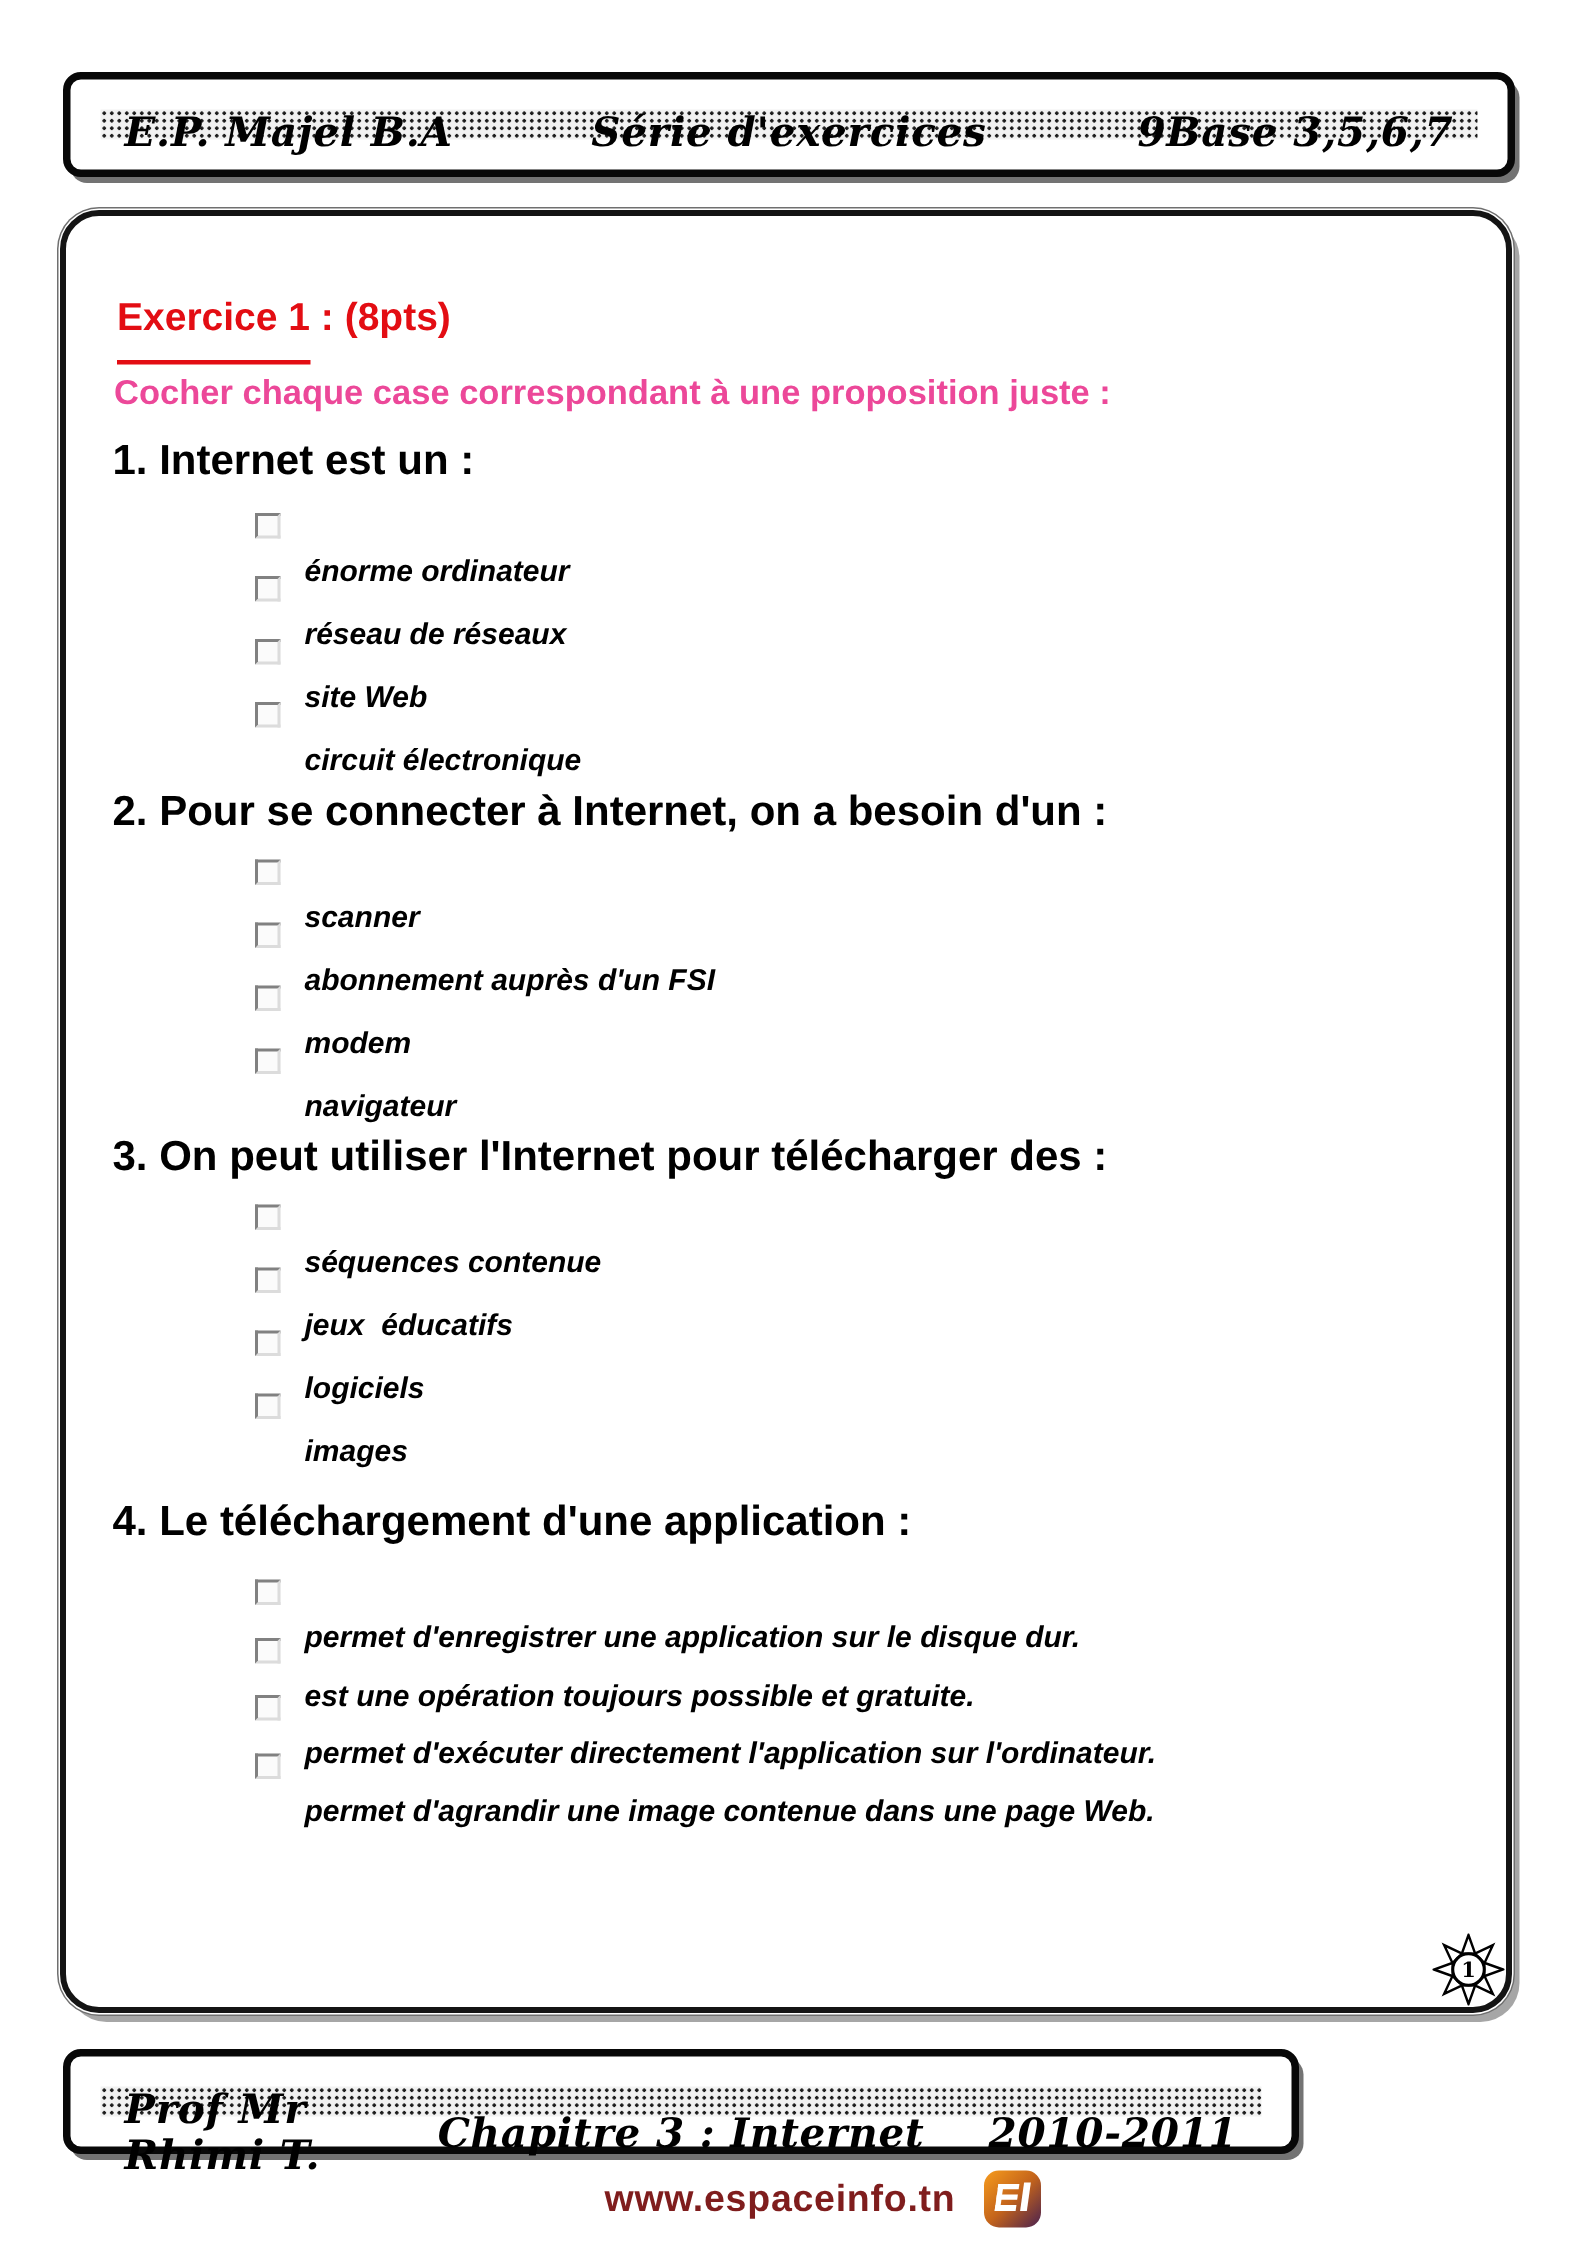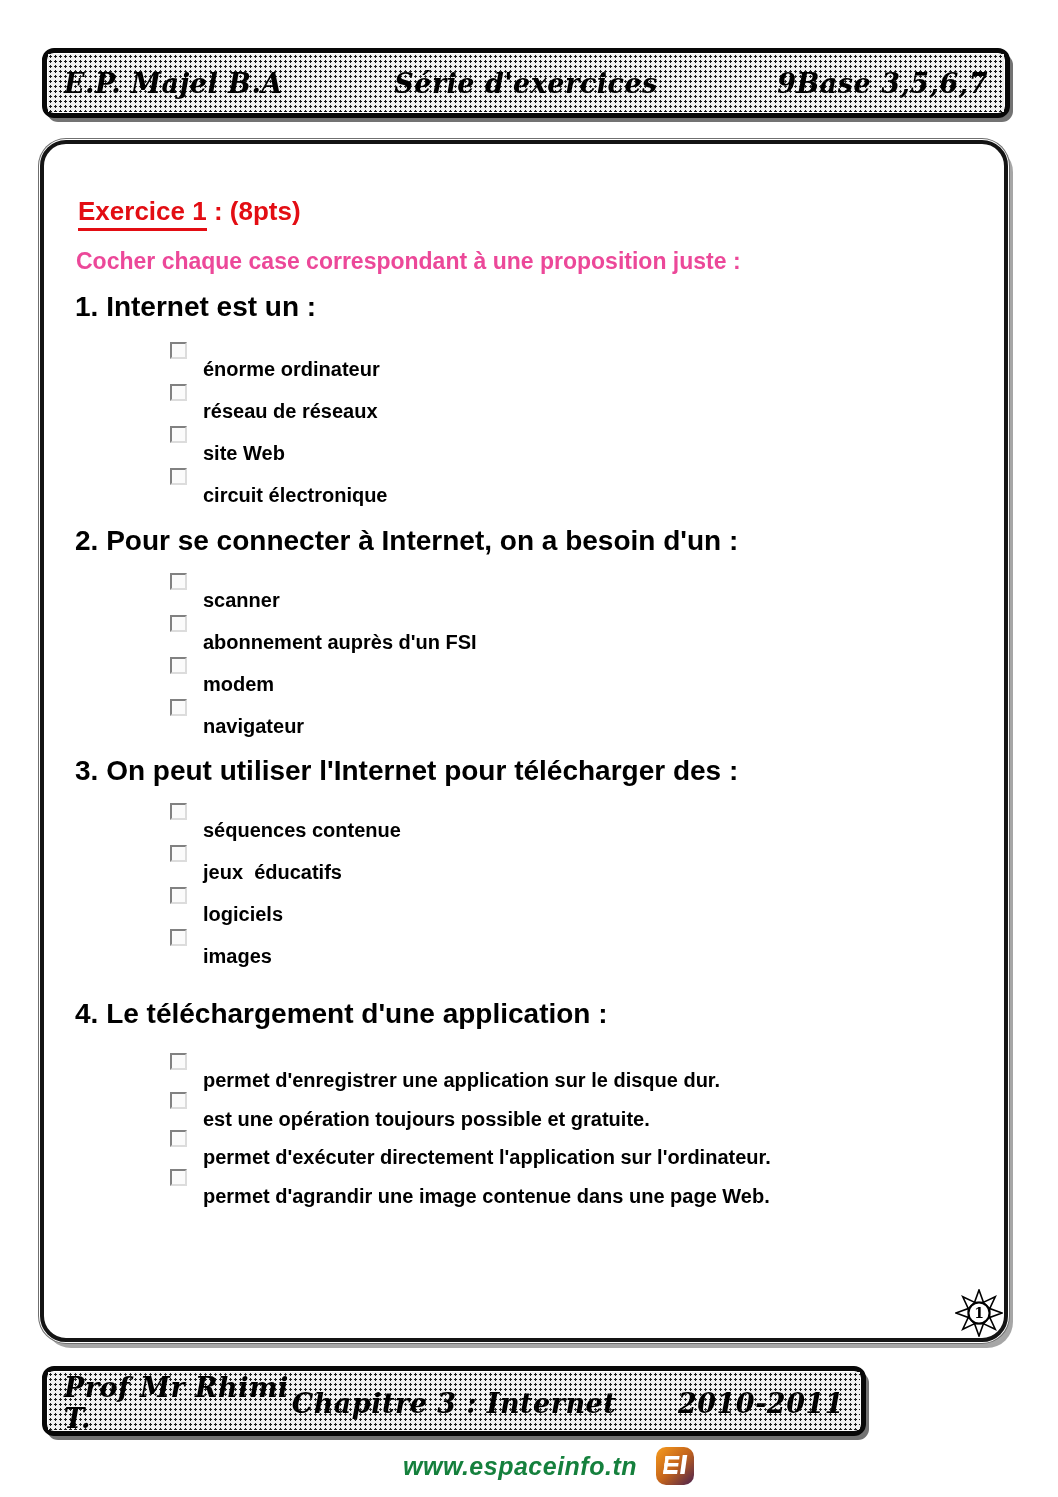--- a/index.html
+++ b/index.html
@@ -5,21 +5,21 @@
   html,body { margin:0; padding:0; background:#ffffff; }
   .page {
     position:relative; width:1058px; height:1497px; background:#ffffff;
     font-family:"Liberation Sans", sans-serif; color:#000; overflow:hidden;
   }
 
   
   .bar {
     position:absolute; box-sizing:border-box;
     border:5px solid #080808; border-radius:12px;
-    background:#ffffff; padding:1px;
+    background:#ffffff; padding:20px;
     box-shadow:4px 5px 0 -1px rgba(0,0,0,0.55);
   }
   .header-bar { left:42px; top:48px;  width:968px; height:70px; }
   .footer-bar { left:42px; top:1366px; width:824px; height:70px; }
   .bar-inner {
     height:100%; box-sizing:border-box;
     display:grid; grid-template-columns:1fr auto 1fr; align-items:center;
     padding:0 16px;
     background-color:#f1f1f1;
     background-image:radial-gradient(circle, #1c1c1c 1px, rgba(0,0,0,0) 1.15px);
@@ -37,21 +37,21 @@
     box-sizing:border-box; background:#fff;
     border:4px solid #141414; border-radius:26px;
     box-shadow:0 0 0 1px #ffffff, 0 0 0 2px #6f6f6f, 5px 6px 0 0 rgba(0,0,0,0.35);
   }
   .main-box > * { position:absolute; }
 
   .ex-title {
     left:34px; top:52px; font-size:26px; font-weight:bold; color:#e30d13;
     white-space:pre;
   }
-  .ex-title .u { border-bottom:3px solid #e30d13; padding-bottom:2px; }
+  .ex-title .u { border-bottom:3px solid #e30d13; padding-bottom:14px; }
 
   .instruction {
     left:32px; top:104px; font-size:23px; font-weight:bold; color:#ec4899;
   }
 
   .q-label { left:31px; font-size:28px; font-weight:bold; color:#000; white-space:pre; }
   .q1-label { top:147px; } .q2-label { top:381px; }
   .q3-label { top:611px; } .q4-label { top:854px; }
 
   .opts { left:126px; }
@@ -60,35 +60,35 @@
 
   .opt-row { display:flex; align-items:flex-start; height:42px; }
   .q4-opts .opt-row { height:38.6px; }
   .checkbox {
     flex:none; width:13px; height:13px; background:#fbfbfb;
     border-top:2px solid #818181; border-left:2px solid #818181;
     border-right:2px solid #dcdcdc; border-bottom:2px solid #dcdcdc;
     cursor:pointer;
   }
   .opt-label {
-    margin-left:16px; margin-top:16px;
-    font-size:20px; font-weight:bold; line-height:1.1; white-space:pre-wrap;
+    margin-left:16px; margin-top:28px;
+    font-size:20px; font-weight:bold; line-height:1.1; white-space:pre-wrap;font-style:italic;
   }
 
   .sun-marker { left:911px; top:1145px; width:48px; height:48px; }
   .sun-marker text { font-family:"DejaVu Serif", serif; }
 
   
   .site-strip {
     position:absolute; left:0; top:1446px; width:100%;
     display:flex; justify-content:center; align-items:center; gap:18px;
   }
   .site-url {
-    font-size:25px; font-weight:bold; font-style:italic;
-    letter-spacing:0.5px; color:#15803d;margin-left:40px;
+    font-size:25px; font-weight:bold; 
+    letter-spacing:0.5px; color:#7f1d1d;margin-left:40px;
   }
 </style>
 </head>
 <body>
 
 <div class="page">
 
   <div class="bar header-bar">
     <div class="bar-inner">
       <span class="left">E.P. Majel B.A</span>

